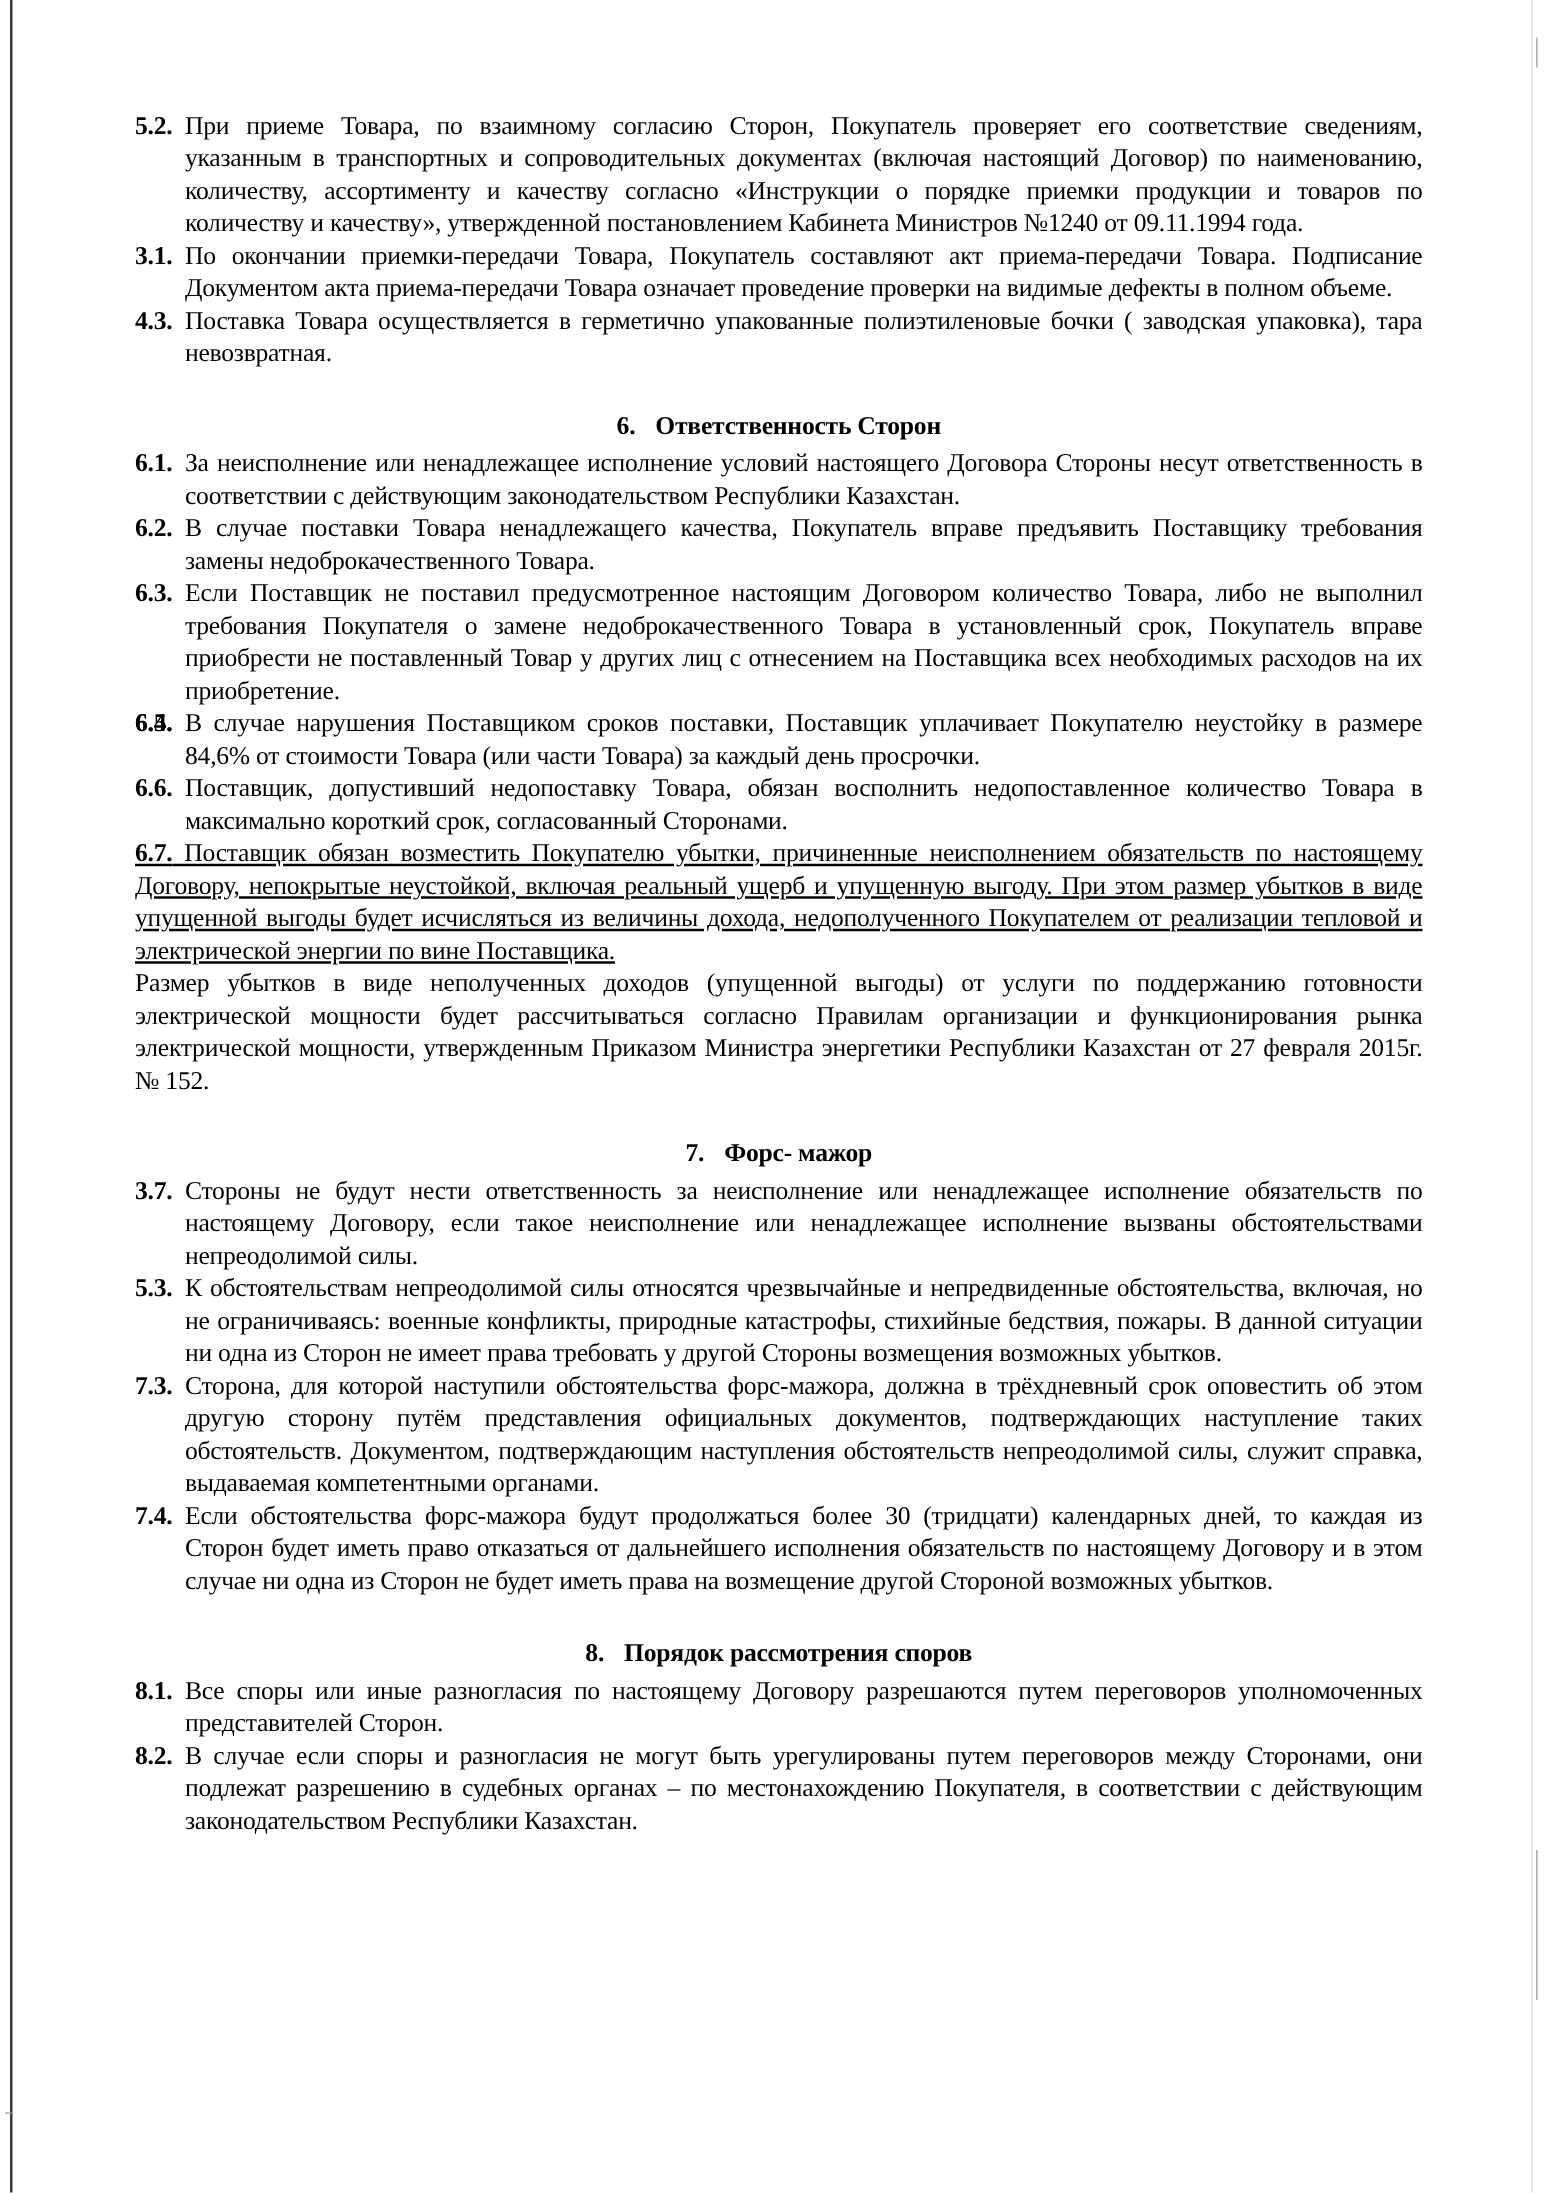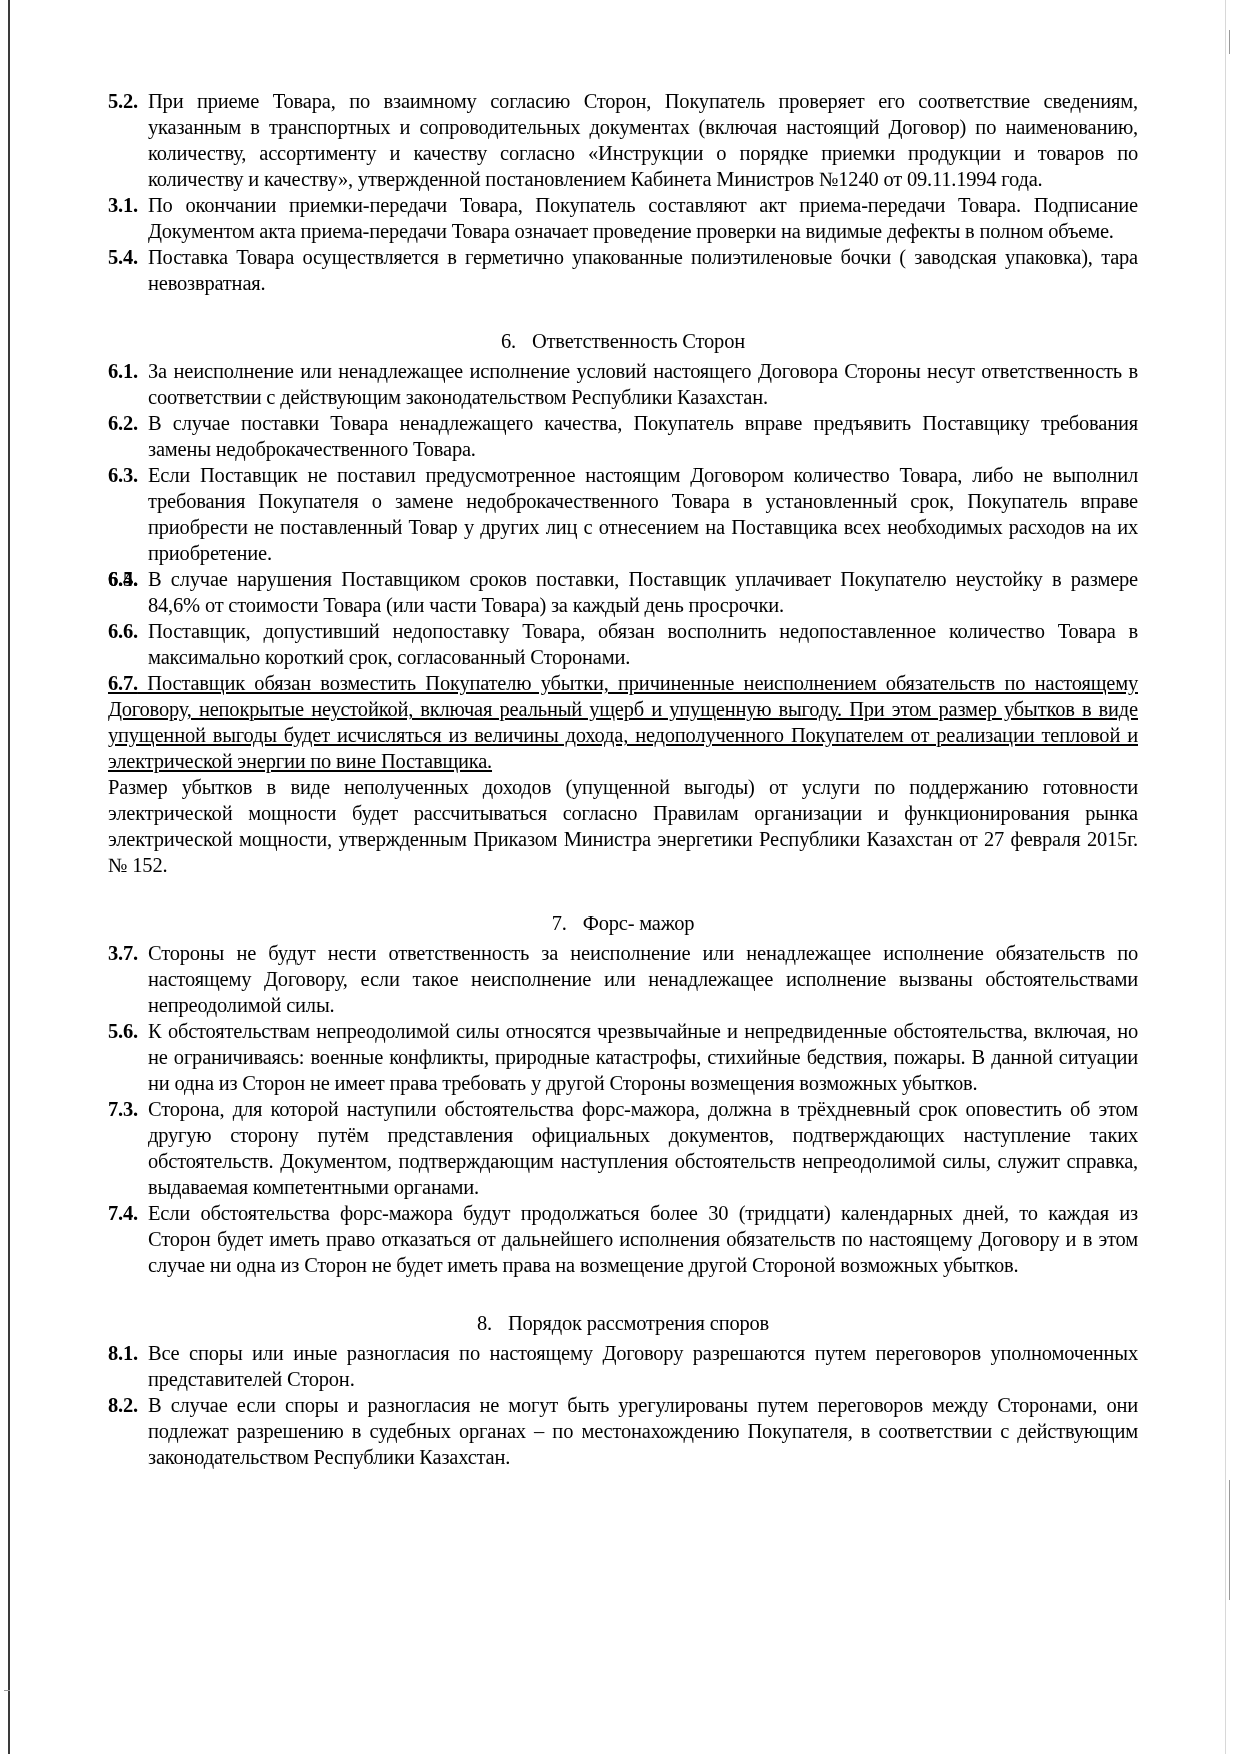--- a/index.html
+++ b/index.html
@@ -8,58 +8,58 @@
   .page-edge-right { position: absolute; right: 14px; top: 0; width: 1px; height: 1754px; background: #d8d8d8; }
   .doc {
     position: absolute; left: 108px; top: 88px; width: 1030px;
     font-family: "Liberation Serif", serif; font-size: 20.5px; line-height: 26px;
     color: #000000; text-align: justify; letter-spacing: -0.2px;
   }
   .clause { position: relative; padding-left: 40px; }
   .clause .num { position: absolute; left: 0; top: 0; font-weight: bold; }
   .clause.flat { padding-left: 0; text-decoration: underline; }
   .clause.flat .num { position: static; }
-  .section-title { text-align: center; font-weight: normal; margin: 18px 0 4px 0; }
+  .section-title { text-align: center; font-weight: bold; margin: 18px 0 4px 0; }
   .section-title .snum { margin-right: 16px; }
   .gap { height: 14px; }
   .para { text-indent: 0; }
   .mark { position: absolute; background: #999; }
 </style>
 </head>
 <body>
 
 <div class="page-edge-left"></div>
 <div class="page-edge-right"></div>
 <div class="mark" style="right:10px;top:30px;width:1px;height:24px;"></div>
 <div class="mark" style="right:10px;top:1480px;width:1px;height:120px;"></div>
 <div class="mark" style="left:4px;top:1690px;width:6px;height:1px;"></div>
 
 <div class="doc">
 
   <div class="clause"><span class="num">5.2.</span><span>При приеме Товара, по взаимному согласию Сторон, Покупатель проверяет его соответствие сведениям, указанным в транспортных и сопроводительных документах (включая настоящий Договор) по наименованию, количеству, ассортименту и качеству согласно «Инструкции о порядке приемки продукции и товаров по количеству и качеству», утвержденной постановлением Кабинета Министров №1240 от 09.11.1994 года.</span></div>
   <div class="clause"><span class="num">3.1.</span><span>По окончании приемки-передачи Товара, Покупатель составляют акт приема-передачи Товара. Подписание Документом акта приема-передачи Товара означает проведение проверки на видимые дефекты в полном объеме.</span></div>
-  <div class="clause"><span class="num">5.4.</span><span>Поставка Товара осуществляется в герметично упакованные полиэтиленовые бочки ( заводская упаковка), тара невозвратная.</span></div>
+  <div class="clause"><span class="num">4.3.</span><span>Поставка Товара осуществляется в герметично упакованные полиэтиленовые бочки ( заводская упаковка), тара невозвратная.</span></div>
 
   <div class="gap"></div>
   <div class="section-title"><span class="snum">6.</span><span>Ответственность Сторон</span></div>
 
   <div class="clause"><span class="num">6.1.</span><span>За неисполнение или ненадлежащее исполнение условий настоящего Договора Стороны несут ответственность в соответствии с действующим законодательством Республики Казахстан.</span></div>
   <div class="clause"><span class="num">6.2.</span><span>В случае поставки Товара ненадлежащего качества, Покупатель вправе предъявить Поставщику требования замены недоброкачественного Товара.</span></div>
   <div class="clause"><span class="num">6.3.</span><span>Если Поставщик  не поставил предусмотренное настоящим Договором количество Товара, либо не выполнил требования Покупателя о замене недоброкачественного Товара в установленный срок, Покупатель вправе приобрести не поставленный Товар у других лиц с отнесением на Поставщика всех необходимых расходов на их приобретение.</span></div>
   <div class="clause"><span class="num">6.4.</span></div>
   <div class="clause"><span class="num">6.5.</span><span>В случае нарушения Поставщиком сроков поставки, Поставщик уплачивает Покупателю неустойку в размере 84,6% от стоимости Товара (или части Товара) за каждый день просрочки.</span></div>
   <div class="clause"><span class="num">6.6.</span><span>Поставщик, допустивший недопоставку Товара, обязан восполнить недопоставленное количество Товара в максимально короткий срок, согласованный Сторонами.</span></div>
   <div class="clause flat"><span class="num">6.7.</span><span> Поставщик обязан возместить  Покупателю  убытки, причиненные  неисполнением  обязательств по настоящему Договору, непокрытые неустойкой, включая реальный ущерб и упущенную выгоду. При этом размер  убытков в виде упущенной выгоды будет исчисляться  из величины дохода, недополученного Покупателем  от реализации  тепловой и  электрической энергии по вине Поставщика.</span></div>
   <div class="para">Размер убытков в виде неполученных доходов (упущенной выгоды) от услуги  по поддержанию  готовности  электрической мощности будет рассчитываться согласно Правилам организации и функционирования рынка  электрической мощности, утвержденным Приказом Министра  энергетики  Республики Казахстан от 27 февраля 2015г. № 152.</div>
 
   <div class="gap"></div>
   <div class="section-title"><span class="snum">7.</span><span>Форс- мажор</span></div>
 
   <div class="clause"><span class="num">3.7.</span><span>Стороны не будут нести ответственность за неисполнение или ненадлежащее исполнение обязательств по настоящему Договору, если такое неисполнение или ненадлежащее исполнение вызваны обстоятельствами непреодолимой силы.</span></div>
-  <div class="clause"><span class="num">5.6.</span><span>К обстоятельствам непреодолимой силы относятся чрезвычайные и непредвиденные обстоятельства, включая, но не ограничиваясь: военные конфликты, природные катастрофы, стихийные бедствия, пожары. В данной ситуации ни одна из Сторон не имеет права требовать у другой Стороны возмещения возможных убытков.</span></div>
+  <div class="clause"><span class="num">5.3.</span><span>К обстоятельствам непреодолимой силы относятся чрезвычайные и непредвиденные обстоятельства, включая, но не ограничиваясь: военные конфликты, природные катастрофы, стихийные бедствия, пожары. В данной ситуации ни одна из Сторон не имеет права требовать у другой Стороны возмещения возможных убытков.</span></div>
   <div class="clause"><span class="num">7.3.</span><span>Сторона, для которой наступили обстоятельства форс-мажора, должна в трёхдневный срок оповестить об этом другую сторону путём представления официальных документов, подтверждающих наступление таких обстоятельств. Документом, подтверждающим наступления обстоятельств непреодолимой силы, служит справка, выдаваемая компетентными органами.</span></div>
   <div class="clause"><span class="num">7.4.</span><span>Если обстоятельства форс-мажора будут продолжаться более 30 (тридцати) календарных дней, то каждая из Сторон будет иметь право отказаться от дальнейшего исполнения обязательств по настоящему Договору и в этом случае ни одна из Сторон не будет иметь права на возмещение другой Стороной возможных убытков.</span></div>
 
   <div class="gap"></div>
   <div class="section-title"><span class="snum">8.</span><span>Порядок рассмотрения споров</span></div>
 
   <div class="clause"><span class="num">8.1.</span><span>Все споры или иные разногласия по настоящему Договору разрешаются путем переговоров уполномоченных представителей Сторон.</span></div>
   <div class="clause"><span class="num">8.2.</span><span>В случае если споры и разногласия не могут быть урегулированы путем переговоров между Сторонами, они подлежат разрешению в судебных органах – по местонахождению Покупателя, в соответствии с действующим законодательством Республики Казахстан.</span></div>
 
 </div>

